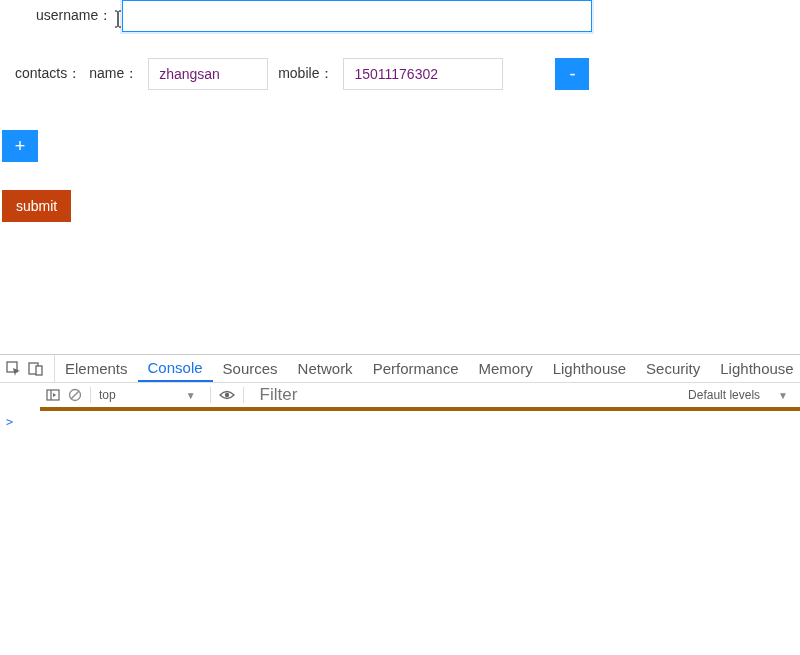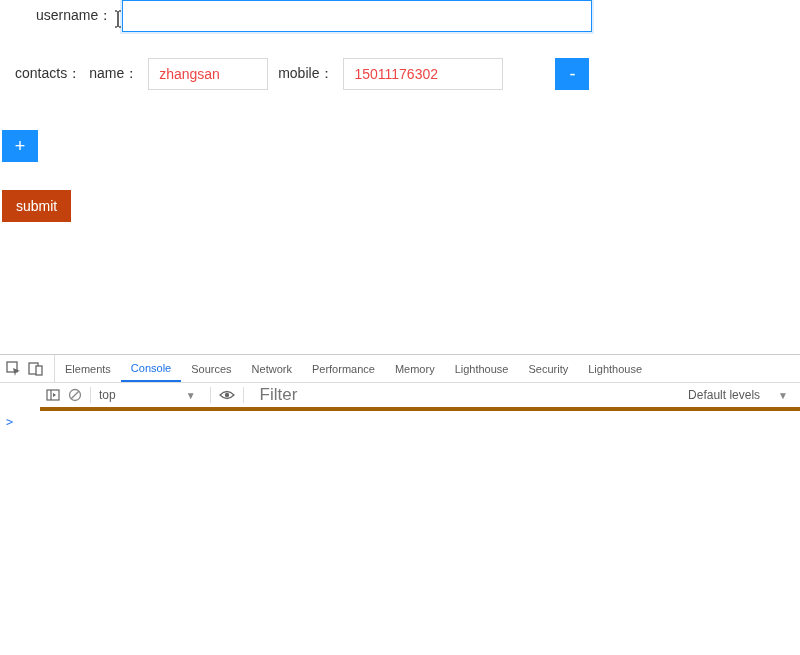--- a/index.html
+++ b/index.html
@@ -42,21 +42,21 @@
     margin-top: 26px;
     margin-left: 11px;
   }
   .contacts-row .lbl { padding-right: 4px; }
   .small-input {
     width: 120px;
     height: 32px;
     border: 1px solid #d9d9d9;
     padding: 4px 10px;
     font-size: 14px;
-    color: #ef4444;
+    color: #701a75;
     outline: none;
     margin: 0 6px;
   }
   .minus-btn {
     width: 34px;
     height: 32px;
     background: #1890ff;
     color: #fff;
     border: none;
     font-size: 18px;
@@ -112,21 +112,21 @@
     padding-right: 10px;
     border-right: 1px solid #ddd;
     height: 100%;
   }
   .dt-tab {
     padding: 0 10px;
     height: 100%;
     display: flex;
     align-items: center;
     cursor: pointer;
-    font-size: 11px;
+    font-size: 15px;
     color: #5a5a5a;
   }
   .dt-tab.active {
     color: #1a73e8;
     border-bottom: 2px solid #1a73e8;
   }
   .dt-toolbar {
     display: flex;
     align-items: center;
     height: 28px;

